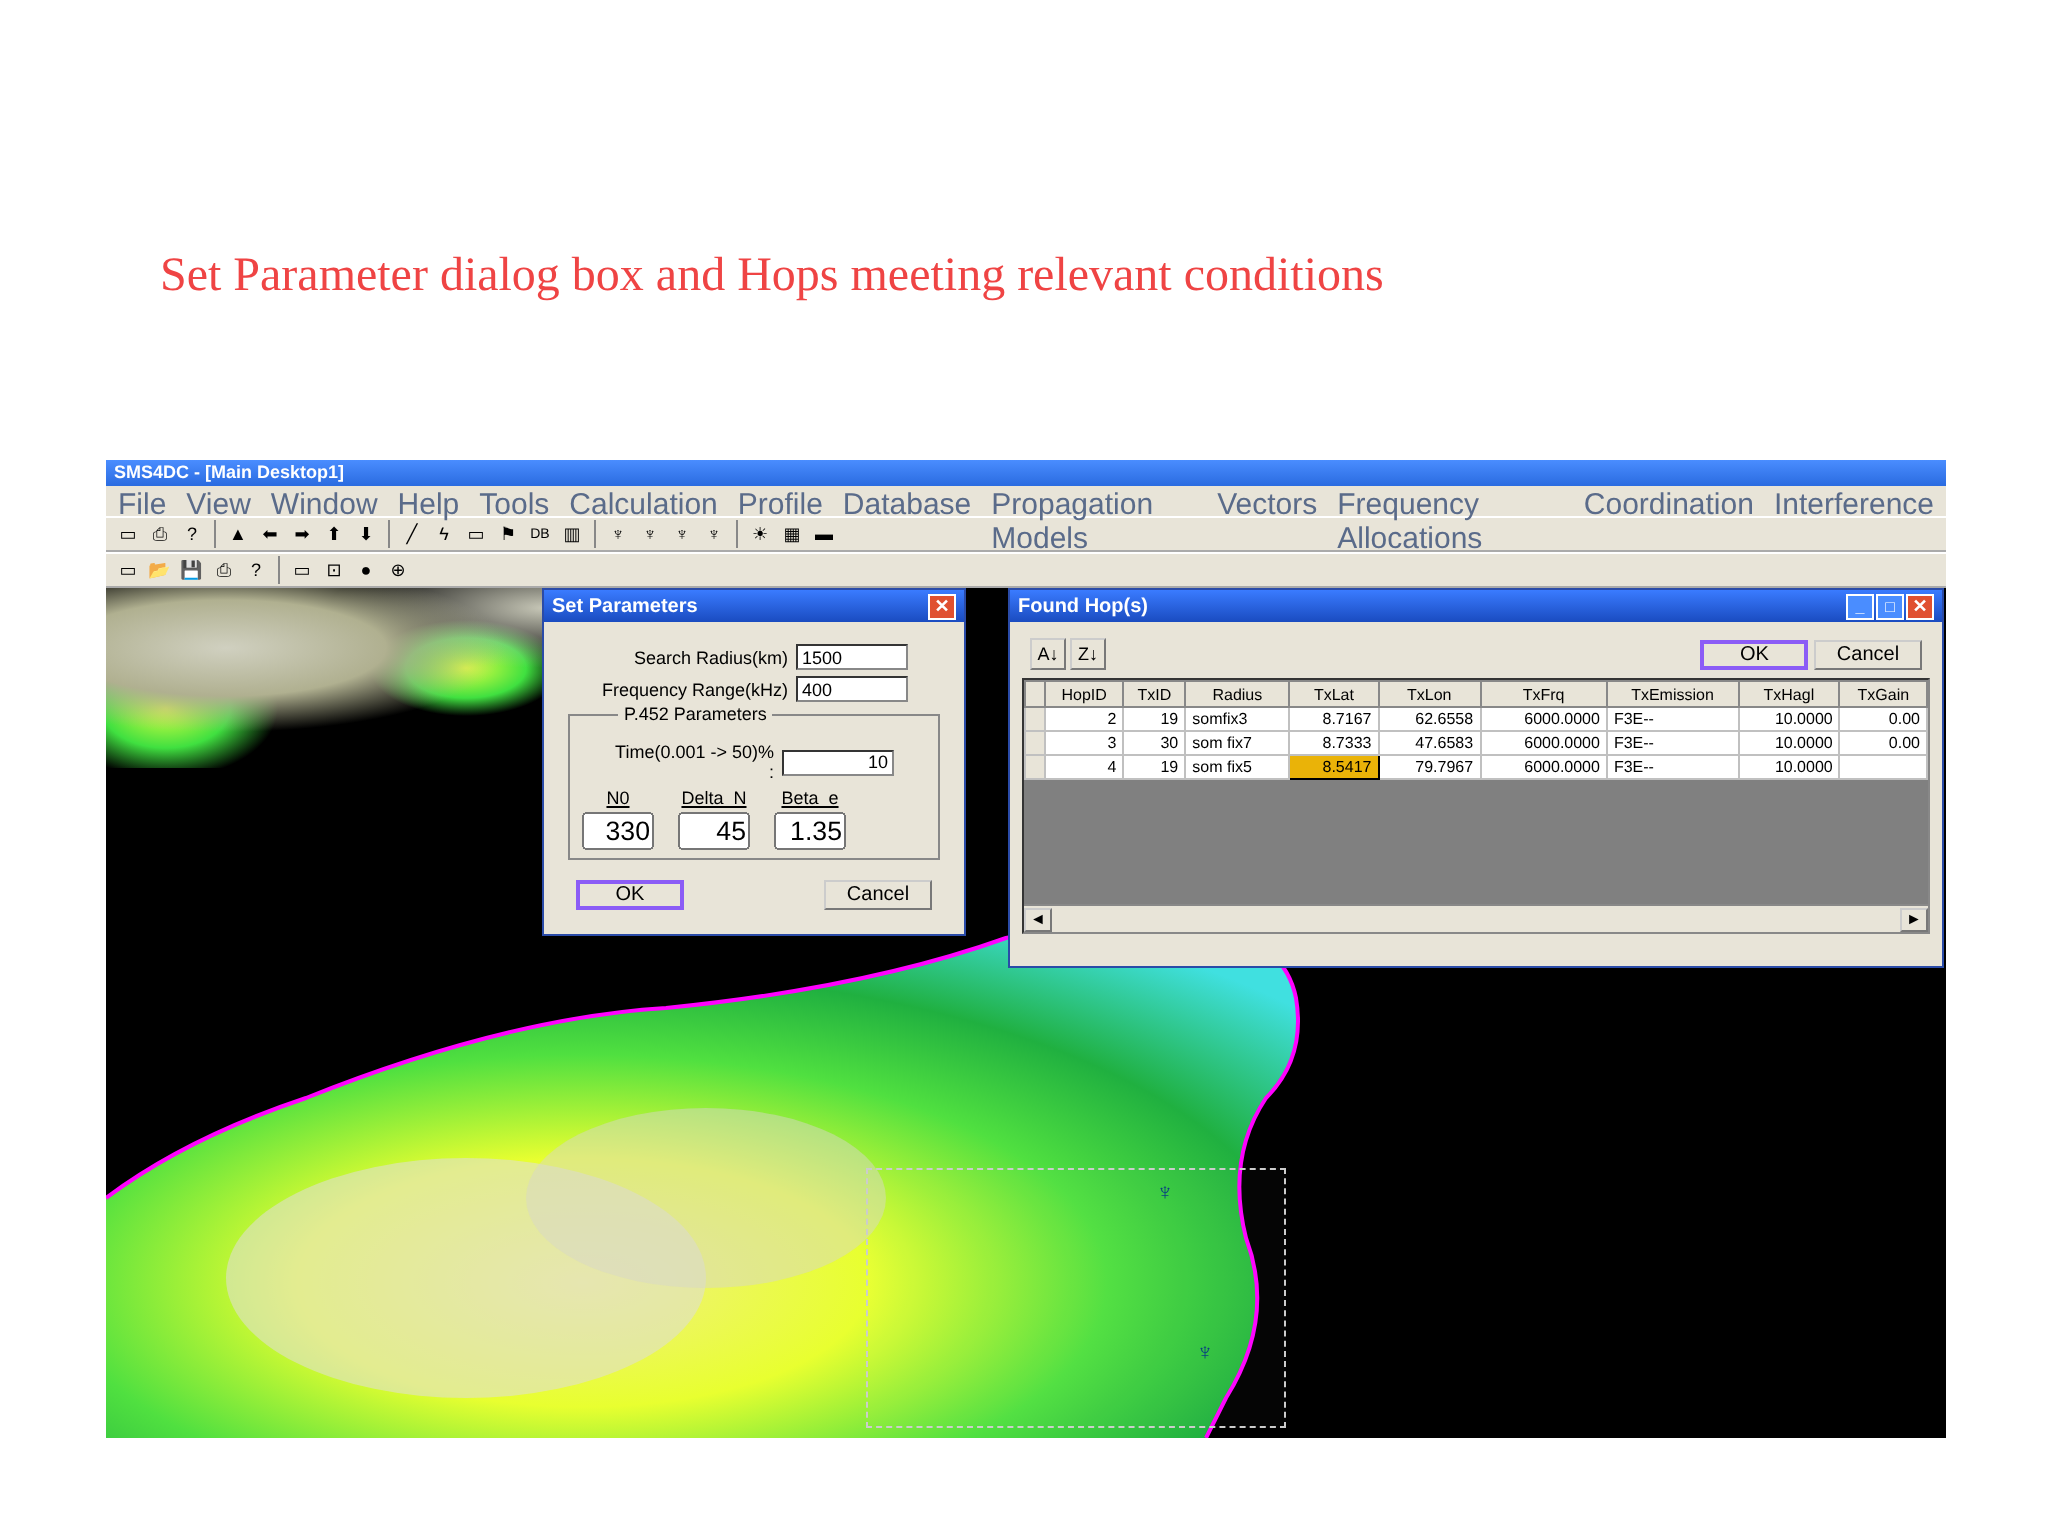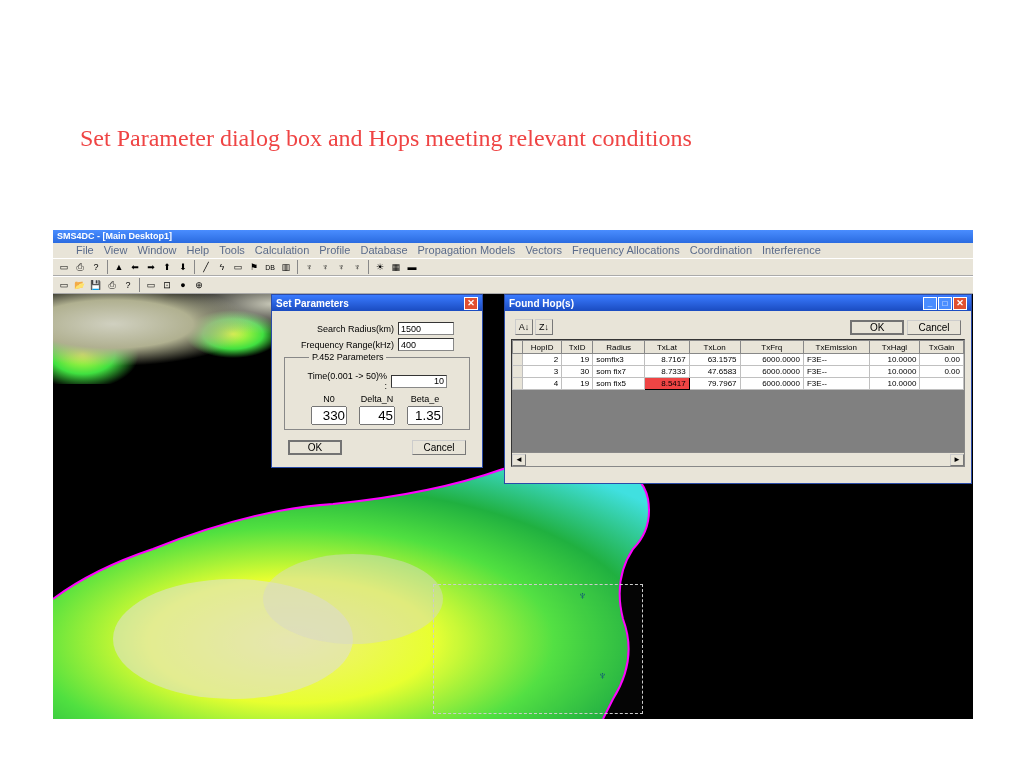--- a/index.html
+++ b/index.html
@@ -1,20 +1,20 @@
 <!DOCTYPE html>
 <html><head>
 <meta charset="utf-8">
 <style>
   * { box-sizing: border-box; margin: 0; padding: 0; }
   body { font-family: "Tahoma", sans-serif; background: #fff; width: 1024px; height: 768px; overflow: hidden; }
   .slide-title { font-family: "Times New Roman", serif; font-size: 24px; margin: 125px 0 0 80px; color: #ef4444; }
   .app-window { position: absolute; top: 230px; left: 53px; width: 920px; height: 487px; background: #000; }
   .app-titlebar { height: 13px; background: linear-gradient(#4a8dff,#2a6be0); color: #fff; font-size: 9px; padding: 1px 4px; font-weight: bold; }
-  .menubar { height: 15px; background: #e8e4d8; color: #5a6b8a; font-size: 11px; padding: 1px 23px; display: flex; gap: 10px; }
+  .menubar { height: 15px; background: #e8e4d8; color: #5a6b8a; font-size: 15px; padding: 1px 6px; display: flex; gap: 10px; }
   .menubar span { cursor: default; }
   .toolbar { background: #e8e4d8; border-top: 1px solid #fff; border-bottom: 1px solid #aaa; padding: 1px 4px; display: flex; gap: 2px; align-items: center; flex-wrap: wrap; }
   .toolbar .tbtn { width: 14px; height: 14px; display: inline-flex; align-items: center; justify-content: center; font-size: 9px; border: 1px solid transparent; }
   .sep { width: 1px; height: 14px; background: #888; margin: 0 2px; }
   .map-area { position: relative; width: 100%; height: calc(100% - 13px - 15px - 34px); background: #000; overflow: hidden; }
   .terrain { position: absolute; }
   .terrain.top { top:0; left:0; width:100%; height:90px; background:
     radial-gradient(ellipse 200px 60px at 60px 30px, #d0d0c0 0%, #b0b090 40%, transparent 70%),
     radial-gradient(ellipse 180px 50px at 220px 10px, #c8c8b8 0%, transparent 60%),
     radial-gradient(ellipse 80px 50px at 30px 60px, #e0ff40 0%, #40e040 40%, transparent 70%),
@@ -27,38 +27,38 @@
   .dlg-title { background: linear-gradient(#3a7bff,#1a4bc0); color:#fff; padding: 2px 4px; font-weight: bold; display:flex; justify-content:space-between; align-items:center; height:16px; }
   .closex { width:14px; height:13px; background:#e05030; color:#fff; font-size:9px; display:flex; align-items:center; justify-content:center; border:1px solid #fff; }
   .winbtns { display:flex; gap:1px; }
   .winbtns .wb { width:14px; height:13px; background:#4a8dff; border:1px solid #fff; font-size:8px; color:#fff; display:flex; align-items:center; justify-content:center;}
   .dlg-body { padding: 8px 12px; }
   .form-row { display:flex; align-items:center; justify-content:flex-end; margin:3px 16px; gap:4px; }
   .form-row label { font-size:9px; text-align:right; }
   .form-row input { border:1px inset #888; background:#fff; font-size:9px; padding:1px 2px; height:13px; }
   .groupbox { border:1px solid #888; position:relative; padding:10px 6px 4px; margin-top:6px; }
   .groupbox .legend { position:absolute; top:-6px; left:24px; background:#e8e4d8; padding:0 3px; font-size:9px; }
-  .subrow { display:flex; gap:12px; justify-content:center;}
+  .subrow { display:flex; gap:12px; justify-content:flex-start;text-decoration:underline;}
   .subcol { text-align:center; font-size:9px; }
   .subcol input { width:36px; text-align:right; margin-top:2px; }
   .btnrow { display:flex; justify-content:space-between; margin-top:10px; padding:0 4px 4px; }
   .btn { font-size:10px; padding:1px 10px; background:#e8e4d8; border:1px outset #ccc; min-width:54px; }
-  .btn.primary { border:2px solid #737373; padding:0 9px; }
+  .btn.primary { border:2px solid #8b5cf6; padding:0 9px; }
 
   .hops { left:451px; top:60px; width:468px; height:190px; }
   .hops .dlg-body { padding:4px; }
   .hops-tools { display:flex; justify-content:space-between; align-items:center; padding:4px 6px; }
   .sortbtns { display:flex; gap:2px;}
   .sortbtn { width:18px; height:16px; border:1px outset #ccc; font-size:9px; display:flex; align-items:center; justify-content:center; background:#e8e4d8;}
   .tbl-wrap { border:1px inset #888; background:#808080; height:128px; position:relative; overflow:hidden; margin:0 2px;}
   table.grid { border-collapse:collapse; background:#fff; font-size:8px; width:100%; }
   table.grid th { background:#e8e4d8; border:1px solid #888; padding:1px 2px; font-weight:normal; text-align:center; height:13px;}
   table.grid td { border:1px solid #c0c0c0; padding:0 3px; text-align:right; height:12px; background:#fff;}
   table.grid td.l { text-align:left; }
-  table.grid td.selcell { background:#ef4444; border:1px solid #000; }
+  table.grid td.selcell { background:#eab308; border:1px solid #000; }
   .rowhead { width:10px; background:#e8e4d8 !important; border:1px solid #888; }
   .hscroll { position:absolute; bottom:0; left:0; right:0; height:14px; background:#e8e4d8; border-top:1px solid #888; display:flex; justify-content:space-between; align-items:center; }
   .hscroll .arr { width:14px; height:12px; border:1px outset #ccc; font-size:8px; text-align:center;}
   .stn-icon { position:absolute; color:#0a4080; font-size:12px; }
 </style>
 </head>
 <body>
 
 <div class="slide-title">Set Parameter dialog box and Hops meeting relevant conditions</div>
 
@@ -218,21 +218,21 @@
               <th>TxGain</th>
             </tr>
               </thead>
             <tbody id="hops-tbody">
                 <tr>
                   <td class="rowhead"></td>
                   <td>2</td>
                   <td>19</td>
                   <td class="l">somfix3</td>
                   <td>8.7167</td>
-                  <td>63.1575</td>
+                  <td>62.6558</td>
                   <td>6000.0000</td>
                   <td class="l">F3E--</td>
                   <td>10.0000</td>
                   <td>0.00</td>
                 </tr>
                 <tr>
                   <td class="rowhead"></td>
                   <td>3</td>
                   <td>30</td>
                   <td class="l">som fix7</td>

